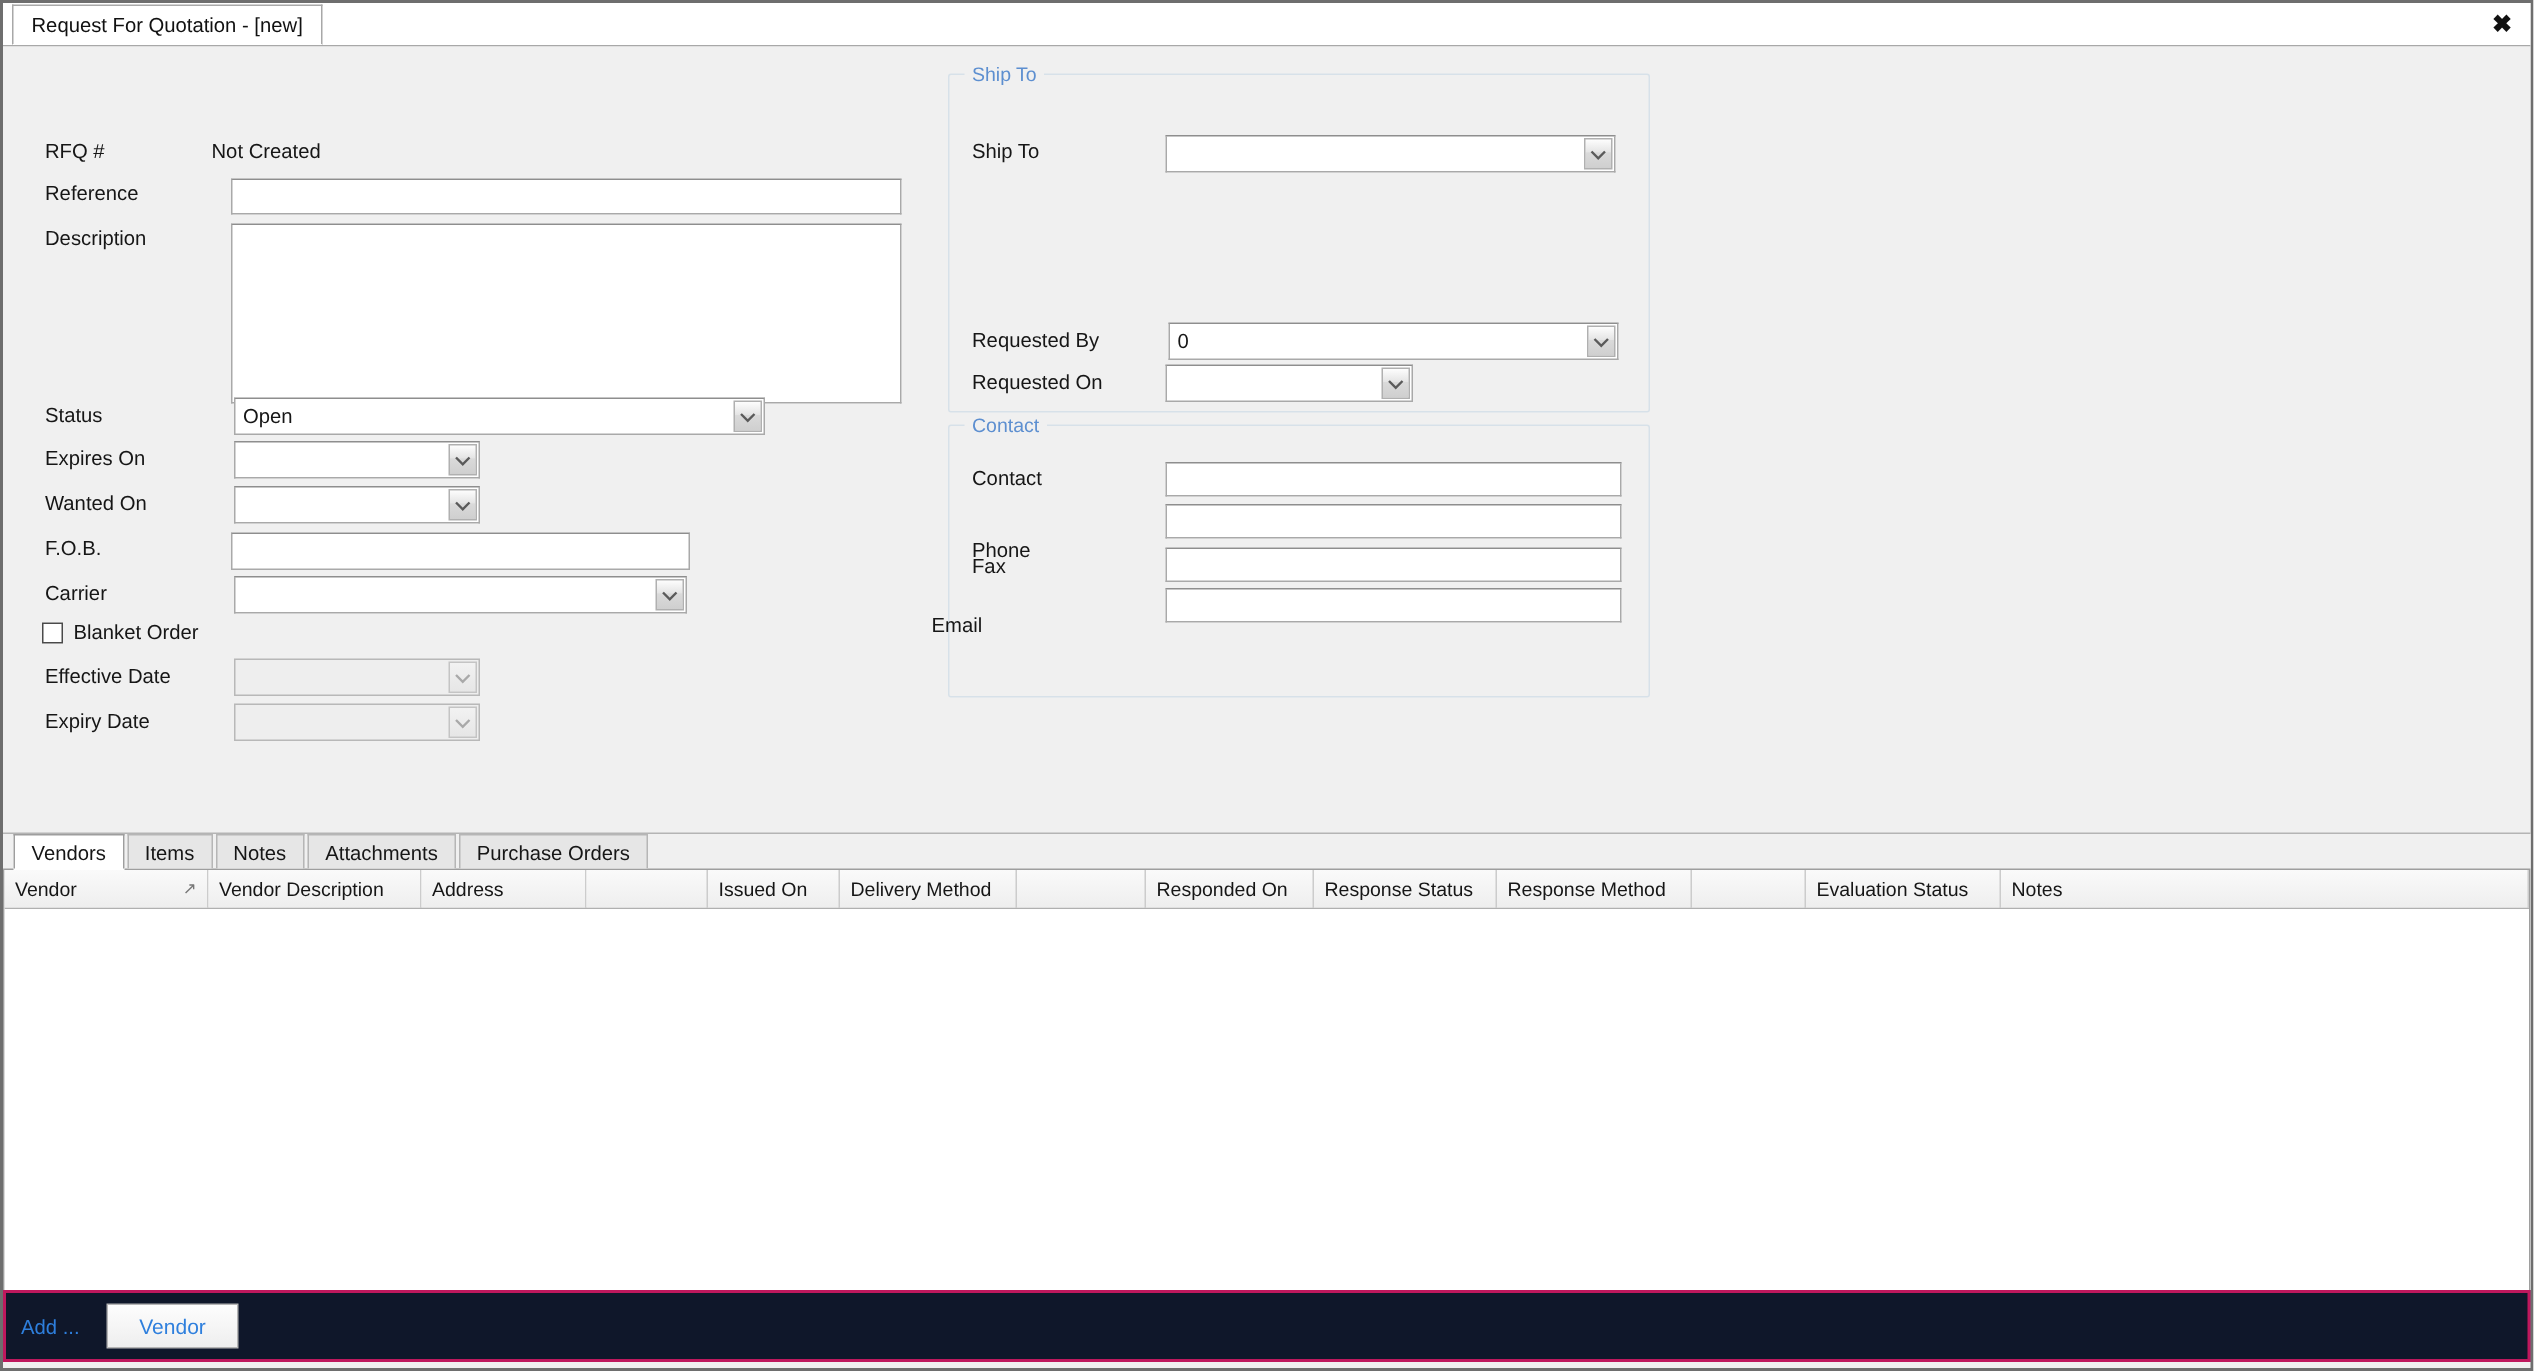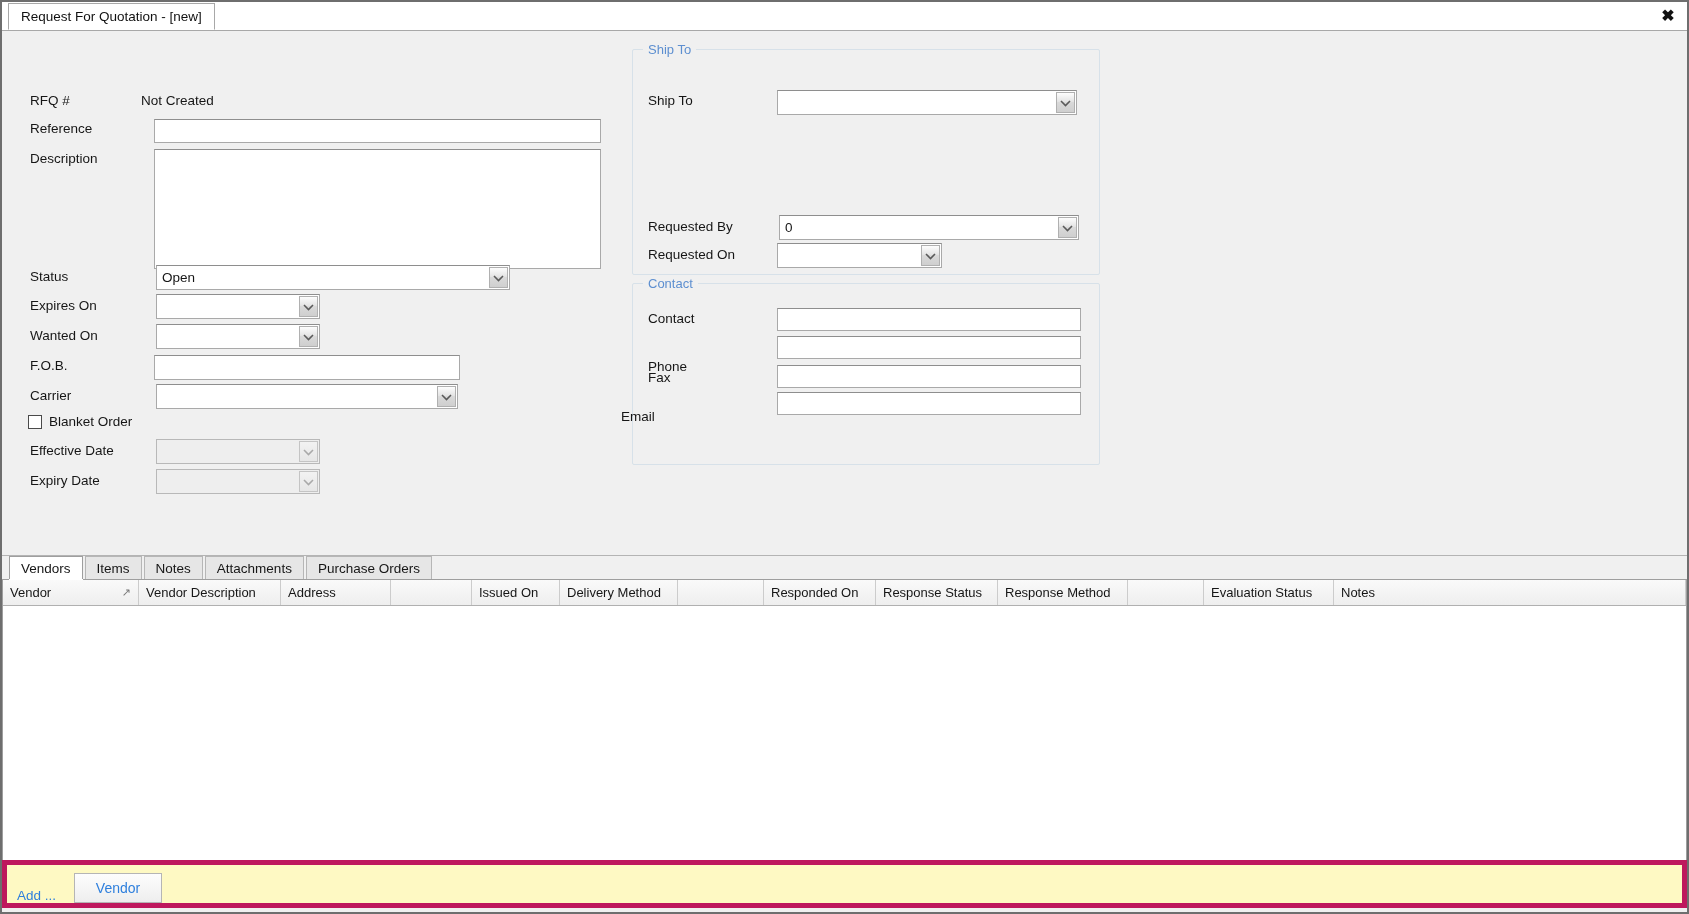--- a/index.html
+++ b/index.html
@@ -226,24 +226,24 @@
   .sort-ind {
     position: absolute;
     right: 7px;
     font-size: 11px;
     color: #777;
   }
   .grid-body { flex: 1; background: #ffffff; }
 
   .grid-toolbar {
     height: 48px;
-    background: #fef9c3;
-    border: 5px solid #be185d;
-    display: flex;
-    align-items: flex-end;
+    background: #0f172a;
+    border: 2px solid #be185d;
+    display: flex;
+    align-items: center;
     padding-left: 10px;
   }
   .add-label {
     color: #2e7fdd;
     font-size: 13.5px;
     margin-right: 18px;
     cursor: pointer;
     white-space: nowrap;
   }
   .vendor-btn {

